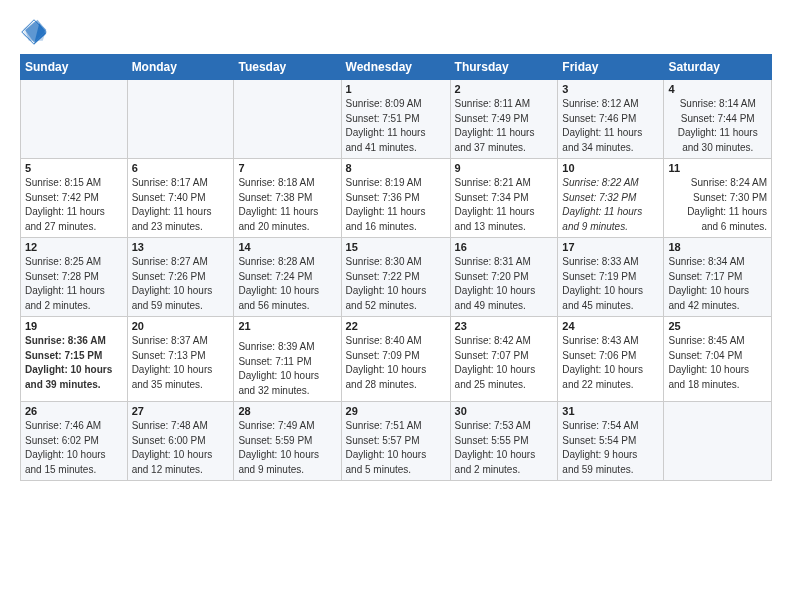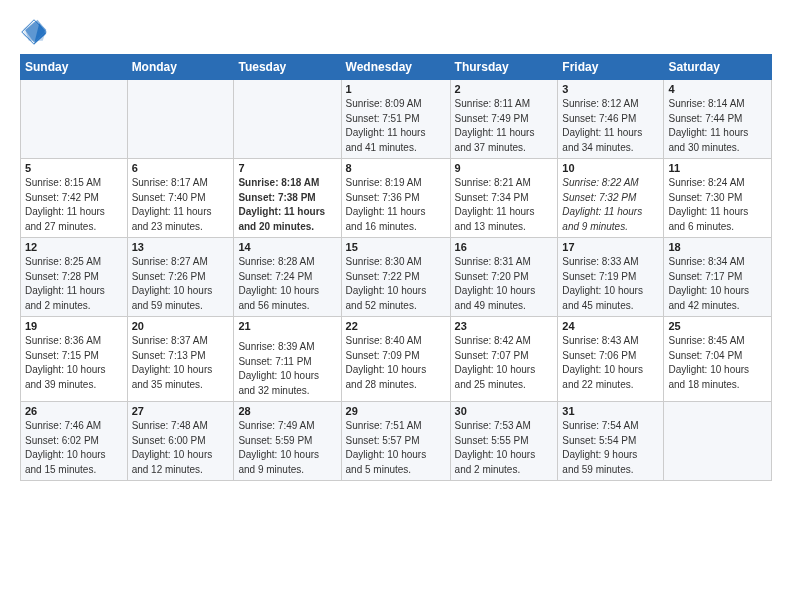--- a/index.html
+++ b/index.html
@@ -155,21 +155,21 @@
           </td>
           <td>
             <div class="day-number">3</div>
             <div class="day-info" style="white-space: pre-line;">Sunrise: 8:12 AM
 Sunset: 7:46 PM
 Daylight: 11 hours
 and 34 minutes.</div>
           </td>
           <td>
             <div class="day-number">4</div>
-            <div class="day-info" style="white-space: pre-line;">Sunrise: 8:14 AM
+            <div class="day-info" style="white-space: pre-line; text-align: center;">Sunrise: 8:14 AM
 Sunset: 7:44 PM
 Daylight: 11 hours
 and 30 minutes.</div>
           </td>
         </tr>
         <tr>
           <td>
             <div class="day-number">5</div>
             <div class="day-info" style="white-space: pre-line;">Sunrise: 8:15 AM
 Sunset: 7:42 PM
@@ -178,21 +178,21 @@
           </td>
           <td>
             <div class="day-number">6</div>
             <div class="day-info" style="white-space: pre-line;">Sunrise: 8:17 AM
 Sunset: 7:40 PM
 Daylight: 11 hours
 and 23 minutes.</div>
           </td>
           <td>
             <div class="day-number">7</div>
-            <div class="day-info" style="white-space: pre-line; font-weight: bold;">Sunrise: 8:18 AM
+            <div class="day-info" style="white-space: pre-line;">Sunrise: 8:18 AM
 Sunset: 7:38 PM
 Daylight: 11 hours
 and 20 minutes.</div>
           </td>
           <td>
             <div class="day-number">8</div>
             <div class="day-info" style="white-space: pre-line;">Sunrise: 8:19 AM
 Sunset: 7:36 PM
 Daylight: 11 hours
 and 16 minutes.</div>
@@ -206,21 +206,21 @@
           </td>
           <td>
             <div class="day-number">10</div>
             <div class="day-info" style="white-space: pre-line; font-style: italic;">Sunrise: 8:22 AM
 Sunset: 7:32 PM
 Daylight: 11 hours
 and 9 minutes.</div>
           </td>
           <td>
             <div class="day-number">11</div>
-            <div class="day-info" style="white-space: pre-line;">Sunrise: 8:24 AM
+            <div class="day-info" style="white-space: pre-line; text-align: right;">Sunrise: 8:24 AM
 Sunset: 7:30 PM
 Daylight: 11 hours
 and 6 minutes.</div>
           </td>
         </tr>
         <tr>
           <td>
             <div class="day-number">12</div>
             <div class="day-info" style="white-space: pre-line;">Sunrise: 8:25 AM
 Sunset: 7:28 PM
@@ -266,21 +266,21 @@
             <div class="day-number">18</div>
             <div class="day-info" style="white-space: pre-line;">Sunrise: 8:34 AM
 Sunset: 7:17 PM
 Daylight: 10 hours
 and 42 minutes.</div>
           </td>
         </tr>
         <tr>
           <td>
             <div class="day-number">19</div>
-            <div class="day-info" style="white-space: pre-line;">Sunrise: 8:36 AM
+            <div class="day-info" style="white-space: pre-line; font-weight: bold;">Sunrise: 8:36 AM
 Sunset: 7:15 PM
 Daylight: 10 hours
 and 39 minutes.</div>
           </td>
           <td>
             <div class="day-number">20</div>
             <div class="day-info" style="white-space: pre-line;">Sunrise: 8:37 AM
 Sunset: 7:13 PM
 Daylight: 10 hours
 and 35 minutes.</div>

